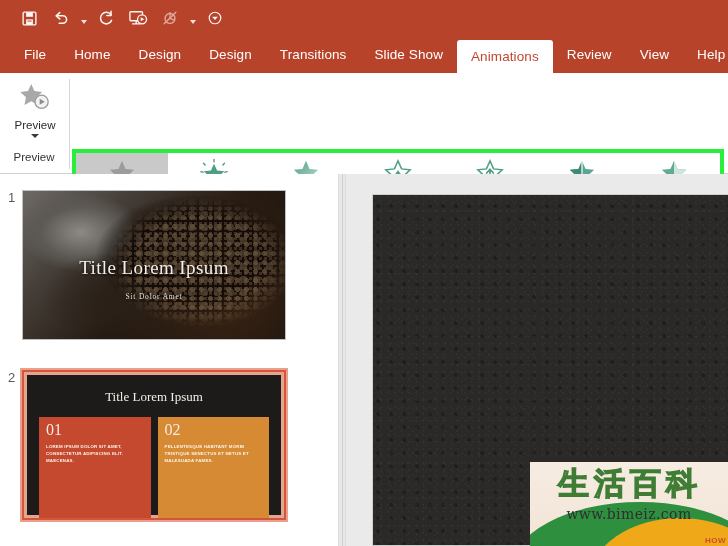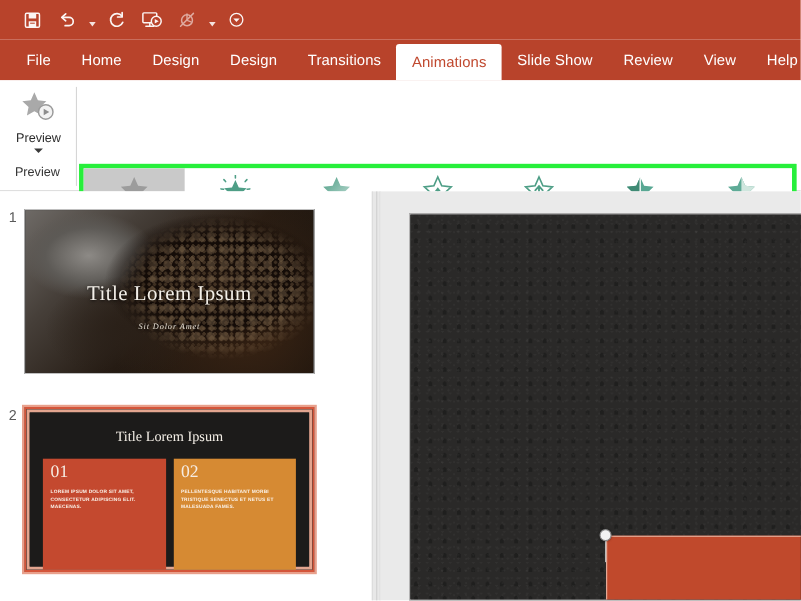--- a/index.html
+++ b/index.html
@@ -173,21 +173,20 @@
     font-family: "Liberation Serif", serif;
     font-size: 19px; letter-spacing: .4px;
     text-shadow: 0 1px 3px rgba(0,0,0,.8);
   }
   .s1-sub {
     position: absolute; left: 0; right: 0; top: 68%;
     text-align: center; color: #e7e0d5;
     font-family: "Liberation Serif", serif;
     font-size: 7.5px; letter-spacing: .8px;
     text-shadow: 0 1px 2px rgba(0,0,0,.8);
-    font-style: italic;
   }
 
   
   .s2 {
     position: absolute; inset: 0;
     background: #1a1a1a;
     border: 3px solid #e3a58f;
   }
   .s2-inner { position: absolute; inset: 0; background: #1c1b1a; }
   .s2-title {
@@ -342,22 +341,22 @@
       </svg>
     </div>
   </div>
 
   <div class="tabstrip">
     <div class="tab">File</div>
     <div class="tab">Home</div>
     <div class="tab">Design</div>
     <div class="tab">Design</div>
     <div class="tab">Transitions</div>
+    <div class="tab">Slide Show</div>
     <div class="tab active">Animations</div>
-    <div class="tab">Slide Show</div>
     <div class="tab">Review</div>
     <div class="tab">View</div>
     <div class="tab">Help</div>
   </div>
 
   <div class="ribbon">
 
     <div class="preview-group">
       <div class="preview-btn">
         <span>
@@ -511,14 +510,22 @@
     <div class="canvaspane">
       <div class="canvas-slide">
         <div class="canvas-texture"></div>
         <div class="canvas-shape"></div>
         <div class="sel-stem"></div>
         <div class="sel-handle"></div>
       </div>
     </div>
   </div>
 
+  <div class="watermark">
+    <div class="wm-bg"></div>
+    <div class="wm-swoosh"></div>
+    <div class="wm-swoosh2"></div>
+    <div class="wm-cn">生活百科</div>
+    <div class="wm-url">www.bimeiz.com</div>
+    <div class="wm-tag">HOW</div>
+  </div>
 
 </div>
 
 </body></html>

